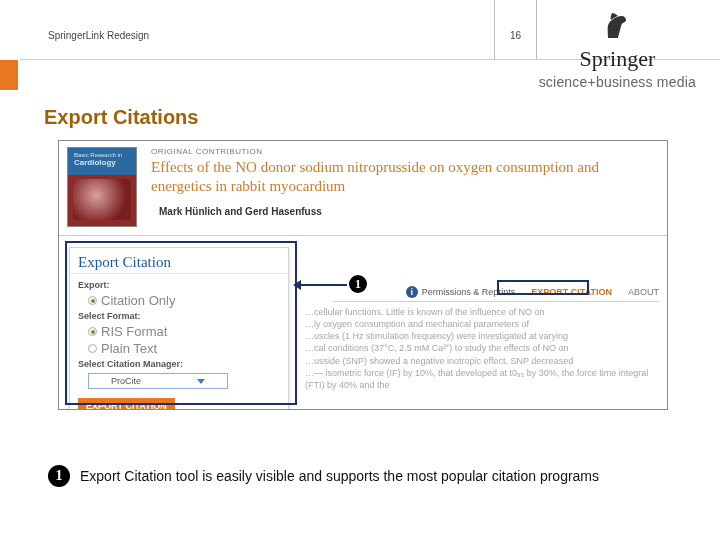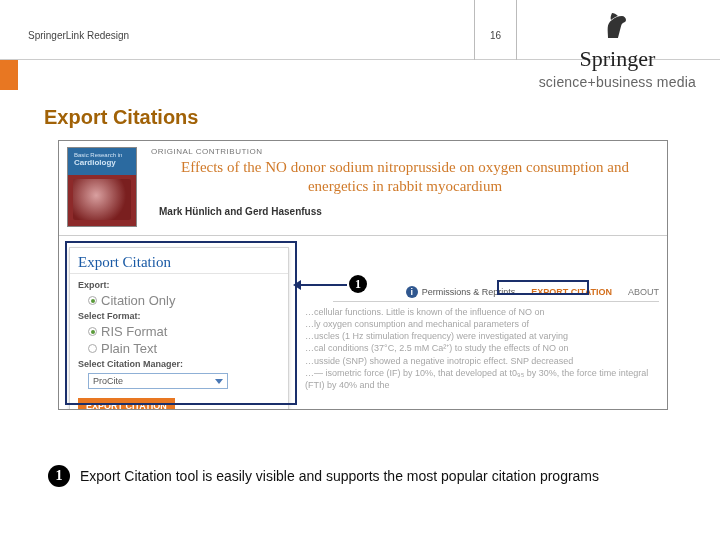--- a/index.html
+++ b/index.html
@@ -8,20 +8,21 @@
     height: 540px;
     background: #fff;
     font-family: Arial, Helvetica, sans-serif;
     position: relative;
     overflow: hidden;
   }
   .topbar {
     position: relative;
     height: 60px;
     border-bottom: 1px solid #ccc;
+    margin-left: 20px;
   }
   .orange-block {
     position: absolute;
     left: 0; top: 60px;
     width: 18px; height: 30px;
     background: #e87722;
   }
   .top-left {
     position: absolute;
     left: 28px; top: 30px;
@@ -100,21 +101,21 @@
     font-size: 6px; color: #cfe3f4; line-height: 1.1;
   }
   .art-meta { flex: 1; }
   .kicker {
     font-size: 8px; color: #777; letter-spacing: .5px;
     margin-bottom: 2px;
   }
   .art-title {
     font-family: Georgia, "Times New Roman", serif;
     color: #d07a2a;
-    font-size: 15px; line-height: 1.25; text-align: center;
+    font-size: 15px; line-height: 1.25;
   }
   .authors {
     font-size: 10px; font-weight: bold; color: #333;
     margin-top: 10px;
     margin-left: 8px;
   }
   .divider { height: 1px; background: #ccc; margin: 2px 0 0 0; }
 
   .panel {
     position: absolute;
@@ -152,21 +153,21 @@
     width:9px; height:9px; border:1px solid #aaa; border-radius:50%;
     display:inline-block; position:relative; flex-shrink:0;
   }
   .radio.on::after { content:""; position:absolute; inset:1.5px; background:#5a9a3a; border-radius:50%; }
   .select {
     margin: 2px 8px 6px 18px;
     width: 140px; height: 16px;
     border:1px solid #8fb0d6;
     font-size:9px; color:#555;
     display:flex; align-items:center; justify-content:space-between;
-    padding: 0 4px;
+    padding: 0 22px;
   }
   .select .caret {
     width: 0; height: 0;
     border-left: 4px solid transparent;
     border-right: 4px solid transparent;
     border-top: 5px solid #4a78b5;
   }
   .export-btn {
     display:inline-block;
     margin: 0 0 0 8px;

